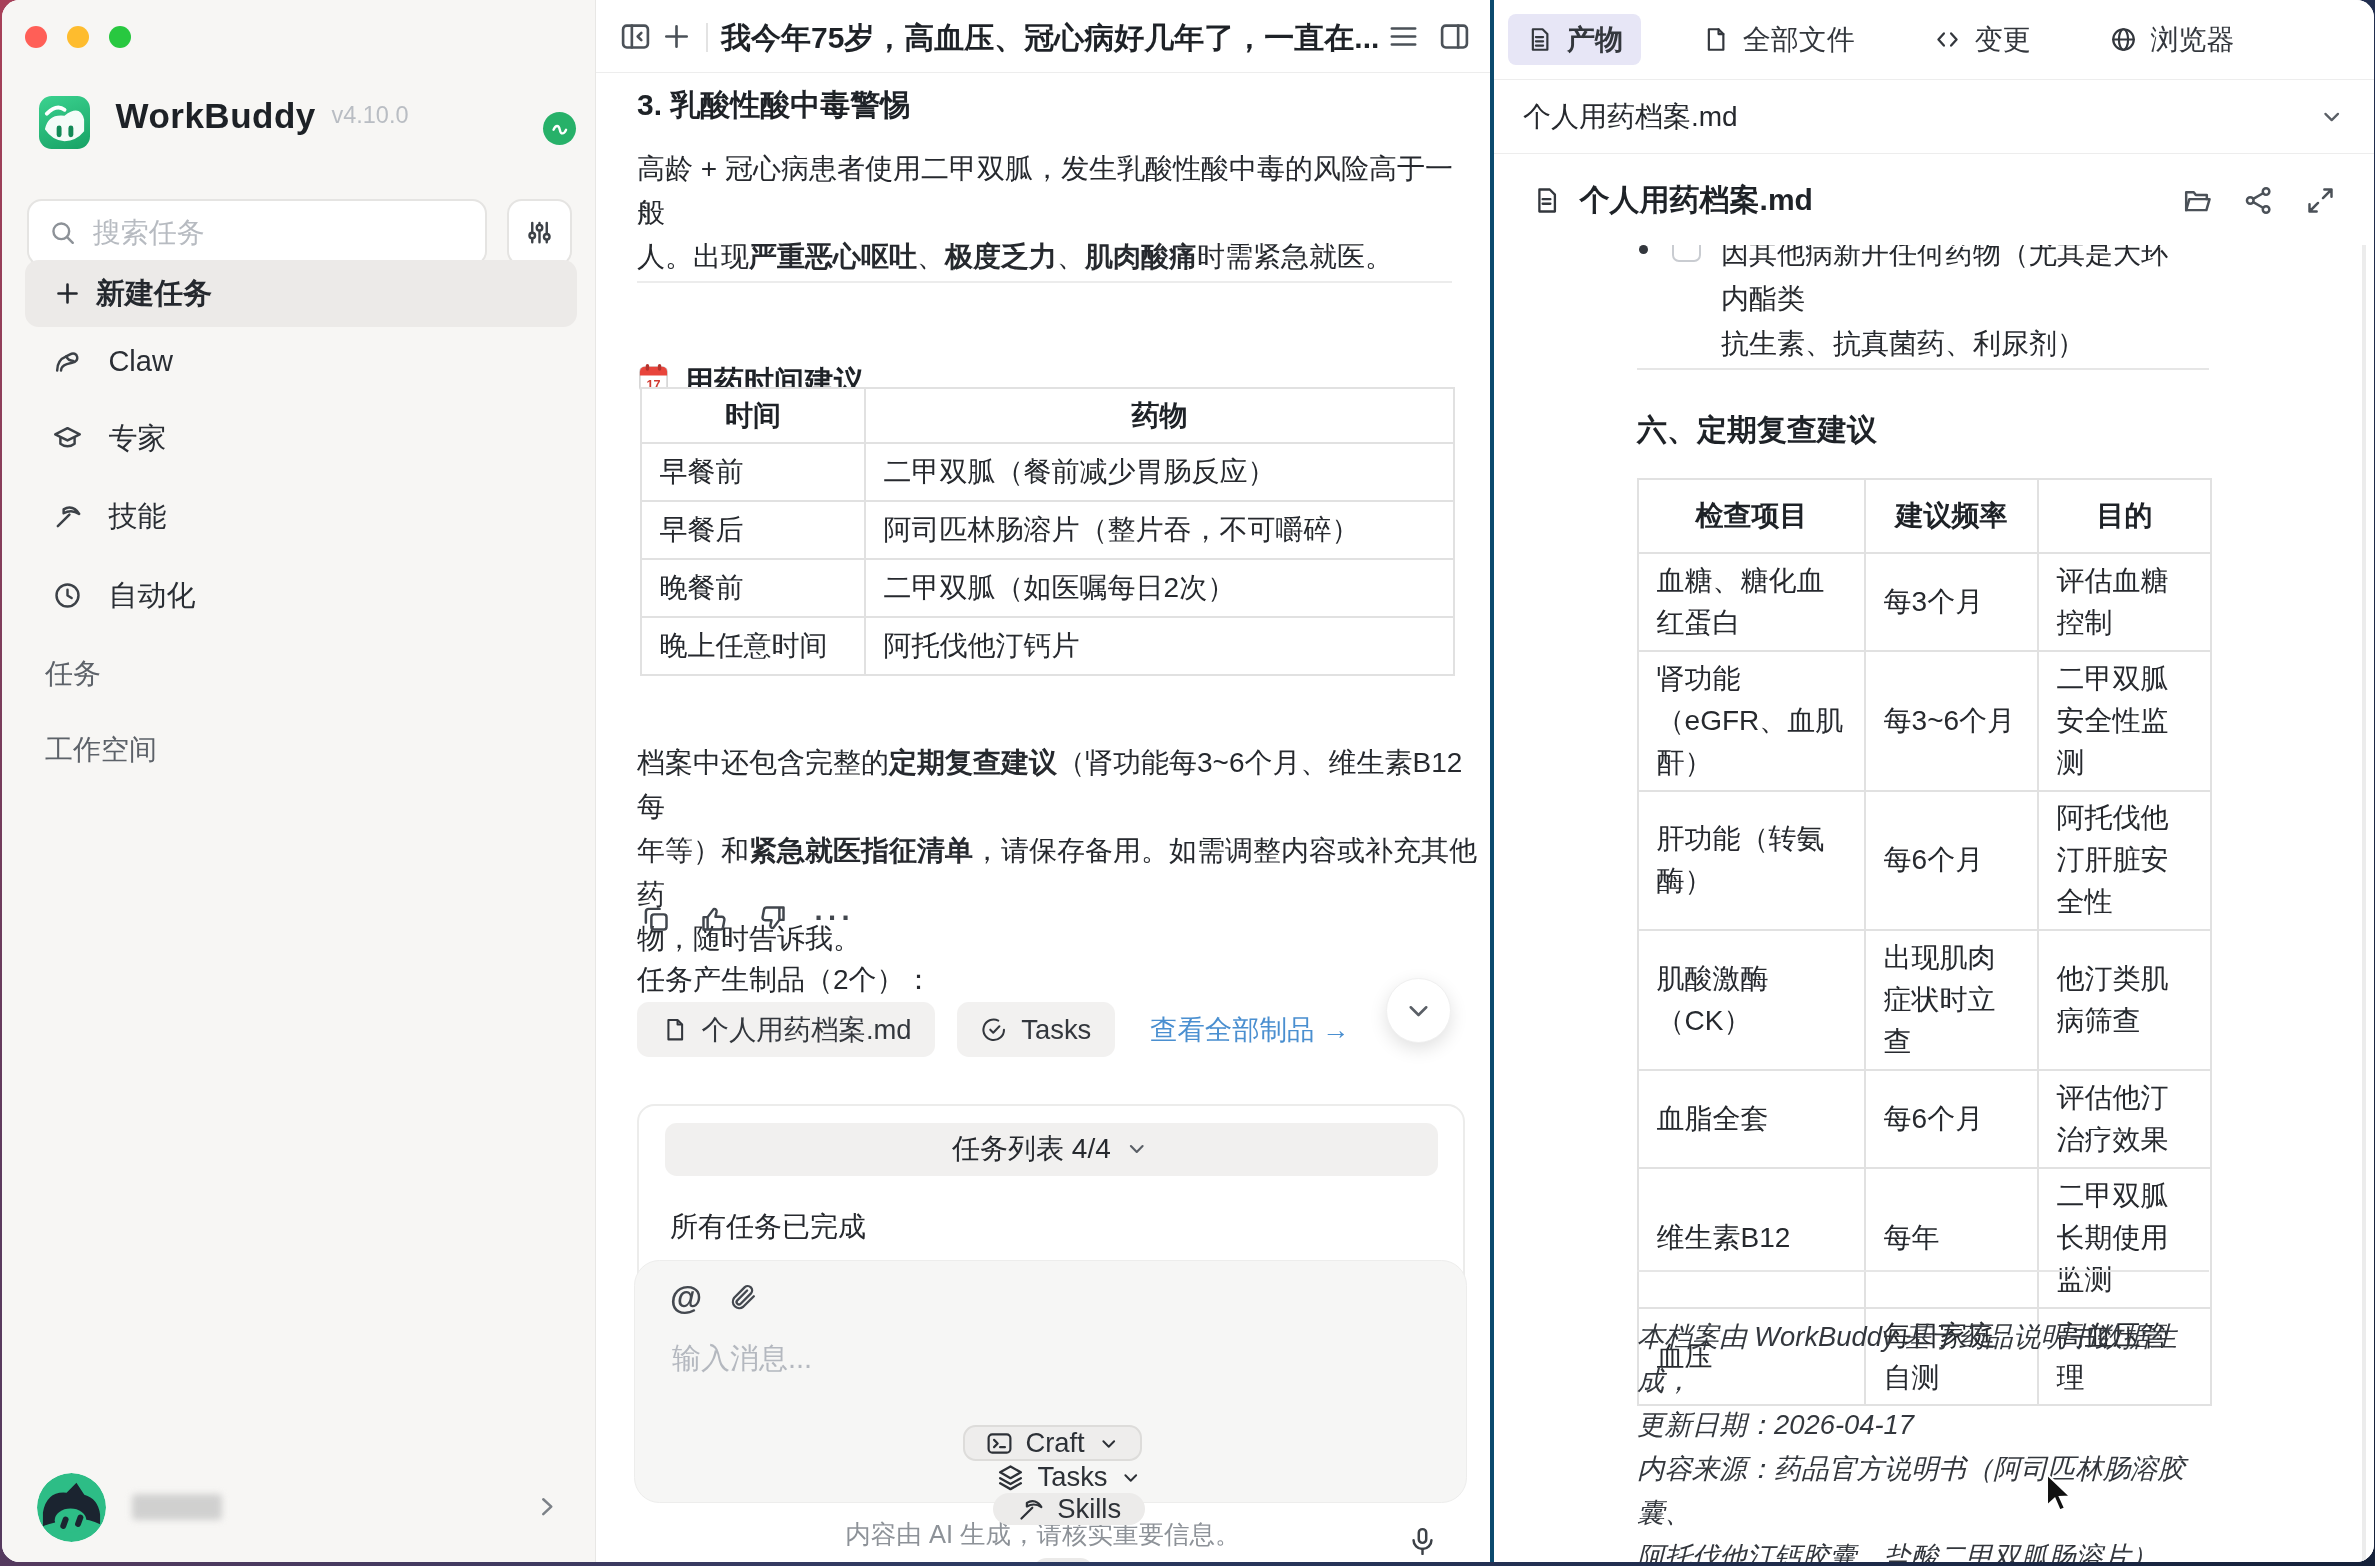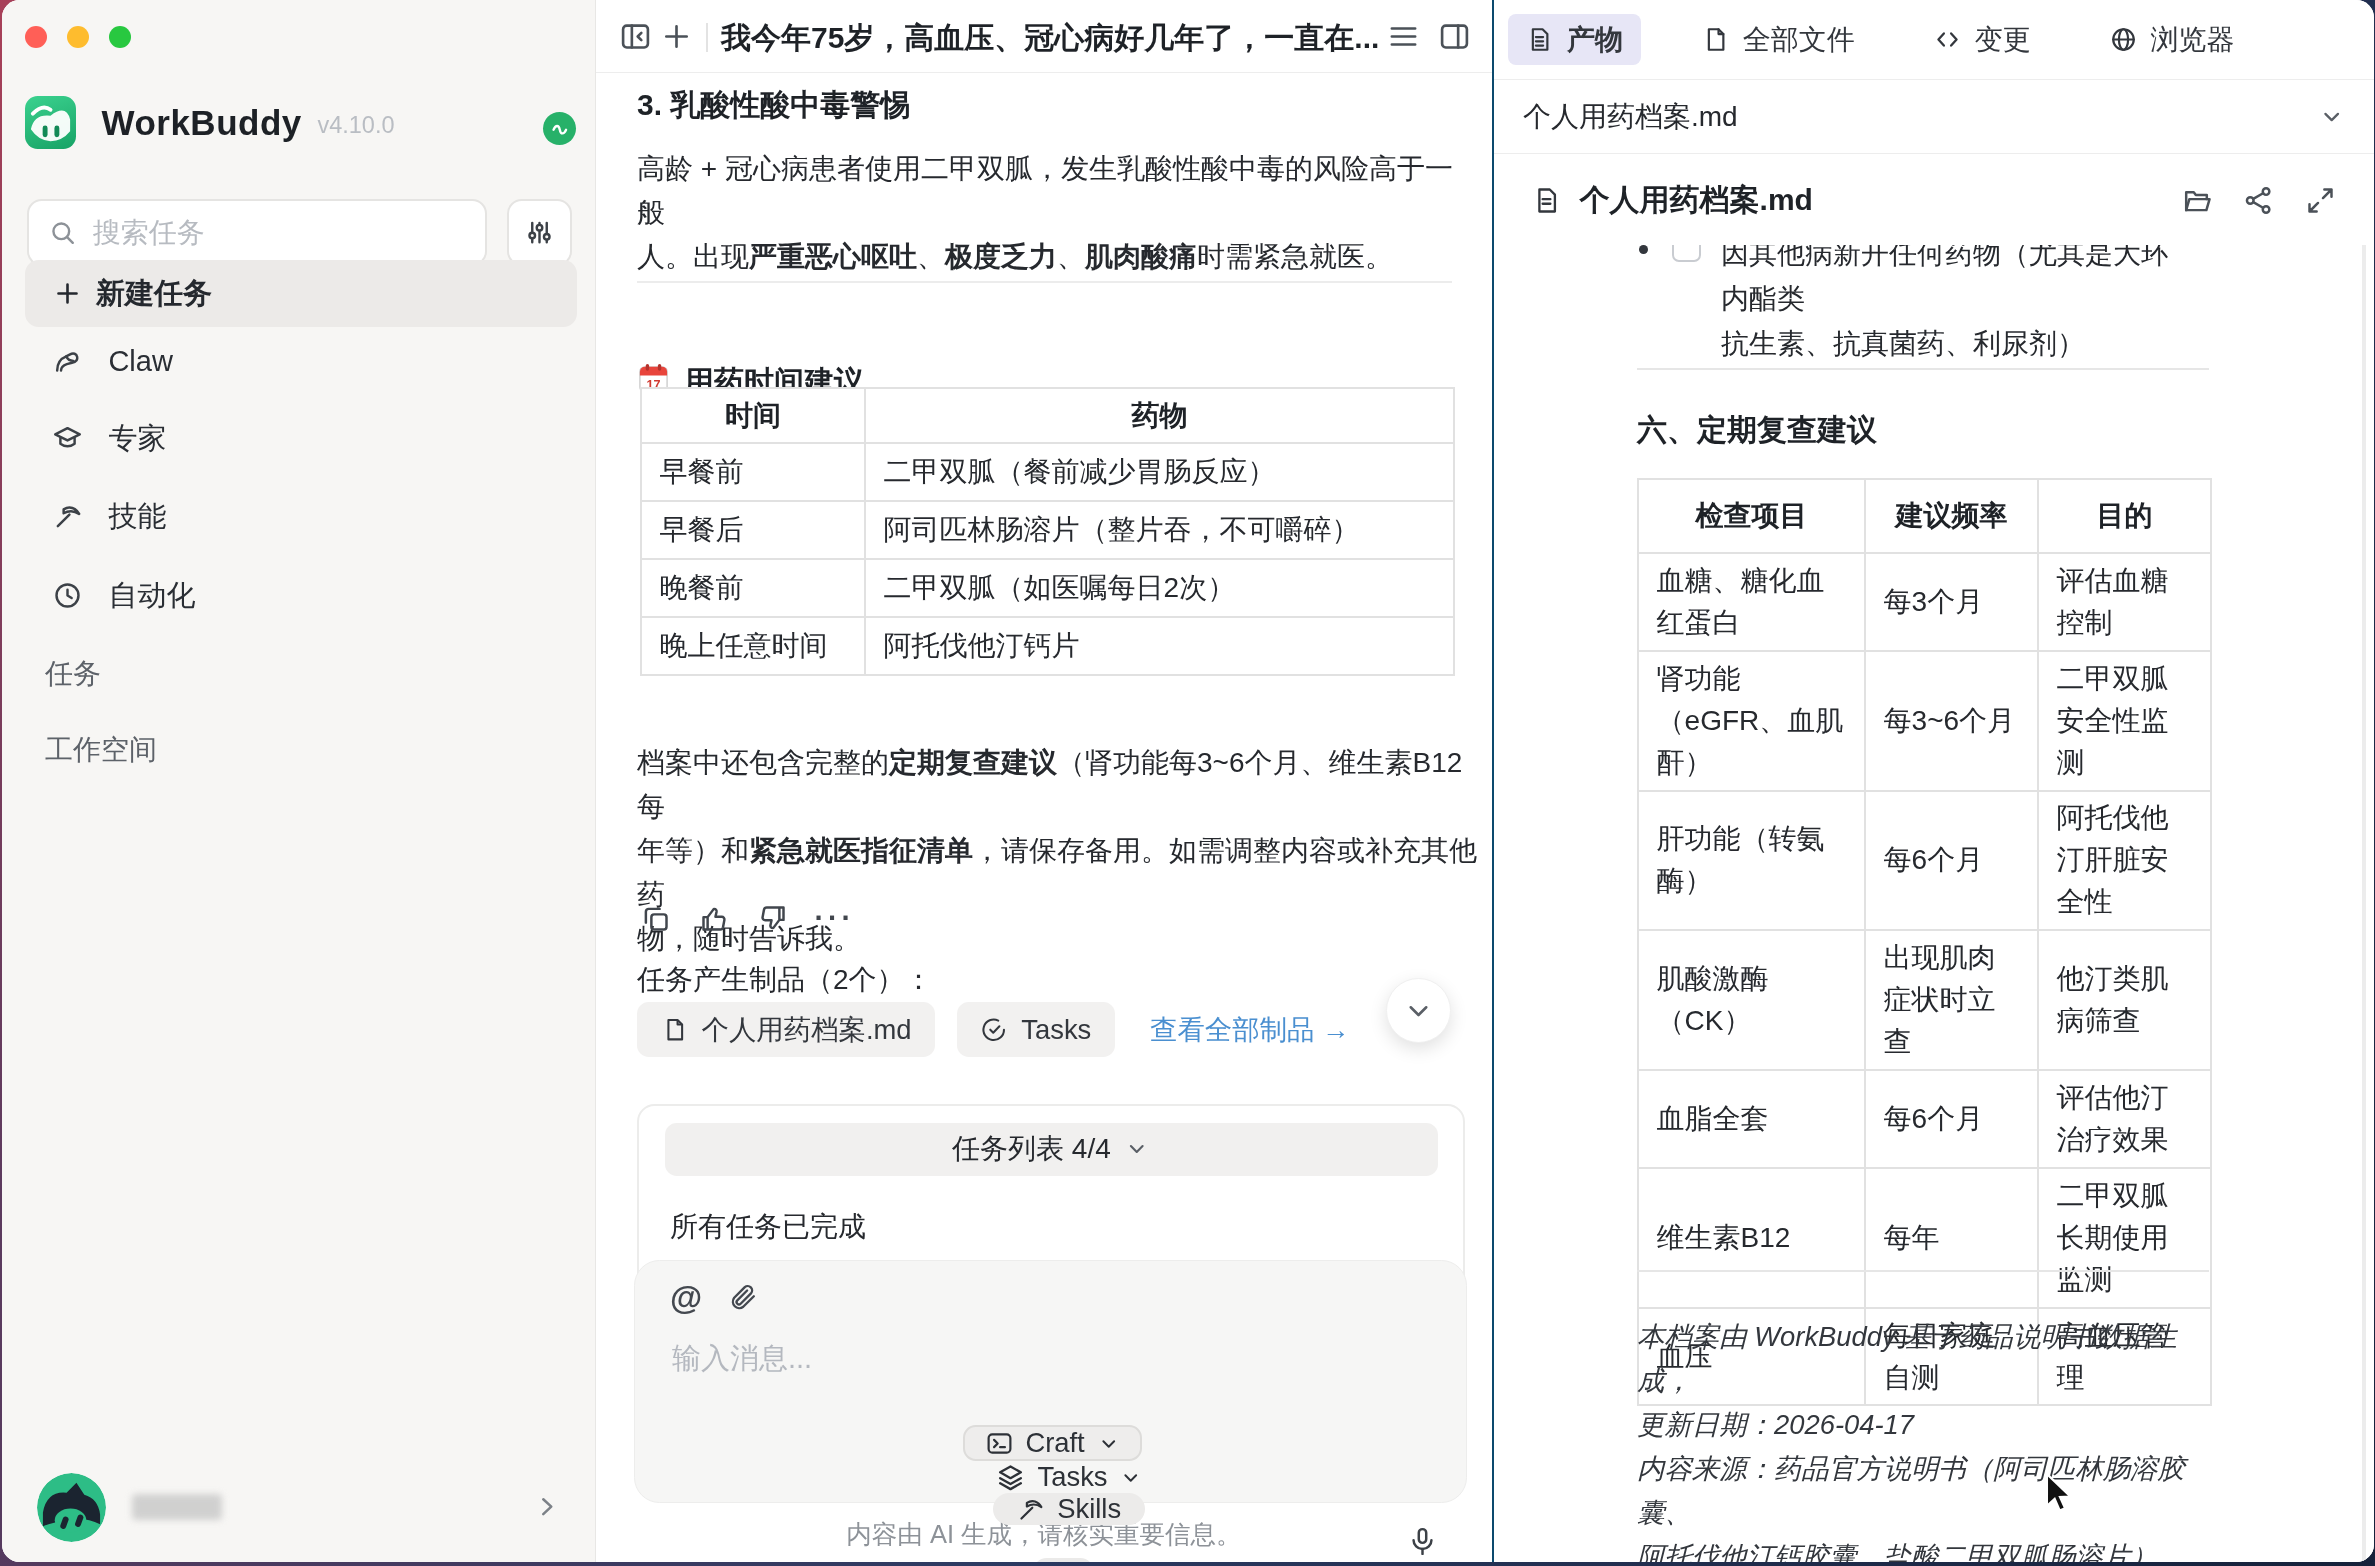--- a/index.html
+++ b/index.html
@@ -9,21 +9,21 @@
   .window { position:absolute; left:2px; top:0; width:2372px; height:1562px;
     background:#fff; border-radius:17.6px; overflow:hidden; display:flex; }
   .b { font-weight:700; }
   svg { display:block; }
 
   
   .sidebar { position:relative; width:594px; height:100%; background:#f7f6f4;
     border-right:1px solid #e8e7e5; flex:none; }
   .traffic { position:absolute; top:25.5px; left:22.5px; display:flex; gap:19.6px; }
   .traffic span { width:22.5px; height:22.5px; border-radius:50%; }
-  .logo-row { position:absolute; left:23px; top:96px; display:flex; align-items:center; }
+  .logo-row { position:absolute; left:37px; top:96px; display:flex; align-items:flex-start; }
   .logo-badge { width:51px; height:53px; border-radius:12.7px;
     background:linear-gradient(160deg,#3bd28f,#17a265); position:relative; overflow:hidden; flex:none;}
   .app-name { font-size:35px; font-weight:700; color:#1d2126; margin-left:25.5px; letter-spacing:0.5px;}
   .app-version { font-size:23.5px; color:#b9bdc3; margin-left:15.7px; margin-top:5.9px;}
   .status-dot { position:absolute; left:541px; top:112px; width:33px; height:33px; border-radius:50%;
     background:#27b169; display:flex; align-items:center; justify-content:center; }
   .search-row { position:absolute; left:24.5px; top:199px; width:545px; display:flex; gap:19.6px;}
   .search-box { flex:1; height:67px; background:#fff; border:2px solid #e5e4e2; border-radius:14.7px;
     display:flex; align-items:center; padding:0 19.6px; color:#9aa0a6;}
   .search-box .ph { font-size:28px; color:#b7bbc1; margin-left:15.7px;}
@@ -39,21 +39,21 @@
   .side-label { position:absolute; left:43px; font-size:28px; color:#5d6269;}
   .user-row { position:absolute; left:0; bottom:0; width:100%; height:110px; display:flex;
     align-items:center; padding:0 35px;}
   .avatar { width:69px; height:69px; border-radius:50%; overflow:hidden; flex:none;}
   .user-blur { width:90px; height:25.5px; margin-left:25.5px; border-radius:3.9px; background:#c7c7c7;
     filter:blur(3.9px); opacity:.8;}
   .user-chevron { margin-left:auto; color:#7c8187;}
 
   
   .chat { position:relative; width:898px; height:100%; background:#fff;
-    border-right:2px solid #0c4a6e; flex:none; }
+    border-right:4px solid #0c4a6e; flex:none; }
   .chat-header { position:absolute; top:0; left:0; width:100%; height:73px;
     border-bottom:1px solid #ededed; background:#fff; z-index:5;}
   .chat-header .hic { position:absolute; top:18.6px; color:#4b5158;}
   .hdr-divider { position:absolute; left:110px; top:22.5px; width:2px; height:29px; background:#e3e3e3;}
   .chat-title { position:absolute; left:125px; top:17.6px; font-size:30px; font-weight:700;
     color:#1e2227; white-space:nowrap;}
   .chat-body { position:absolute; top:73px; left:0; right:0; bottom:0; overflow:hidden;}
   .h3 { position:absolute; left:41px; font-size:30px; font-weight:700; color:#1e2227;}
   .para { position:absolute; left:41px; width:843px; font-size:28px; line-height:44px; color:#26292e;}
   .rule { position:absolute; left:41px; width:815px; height:2px; background:#ececec;}

